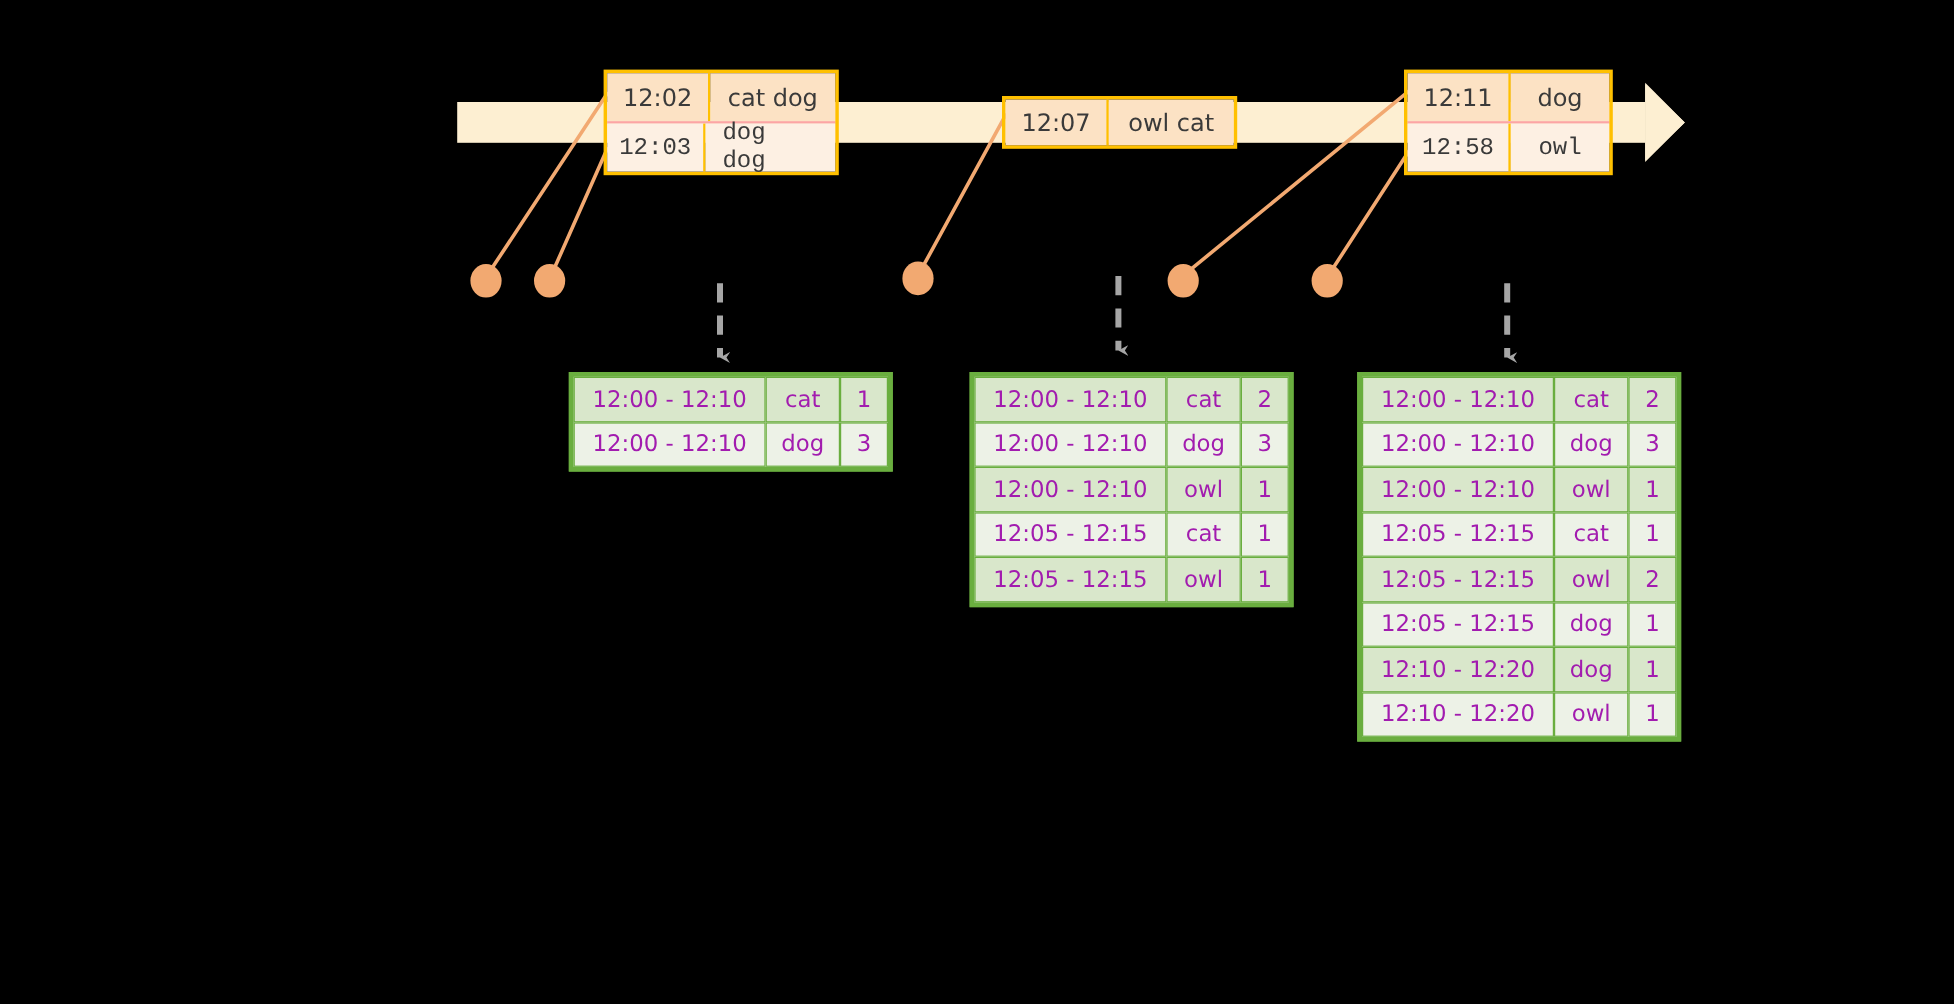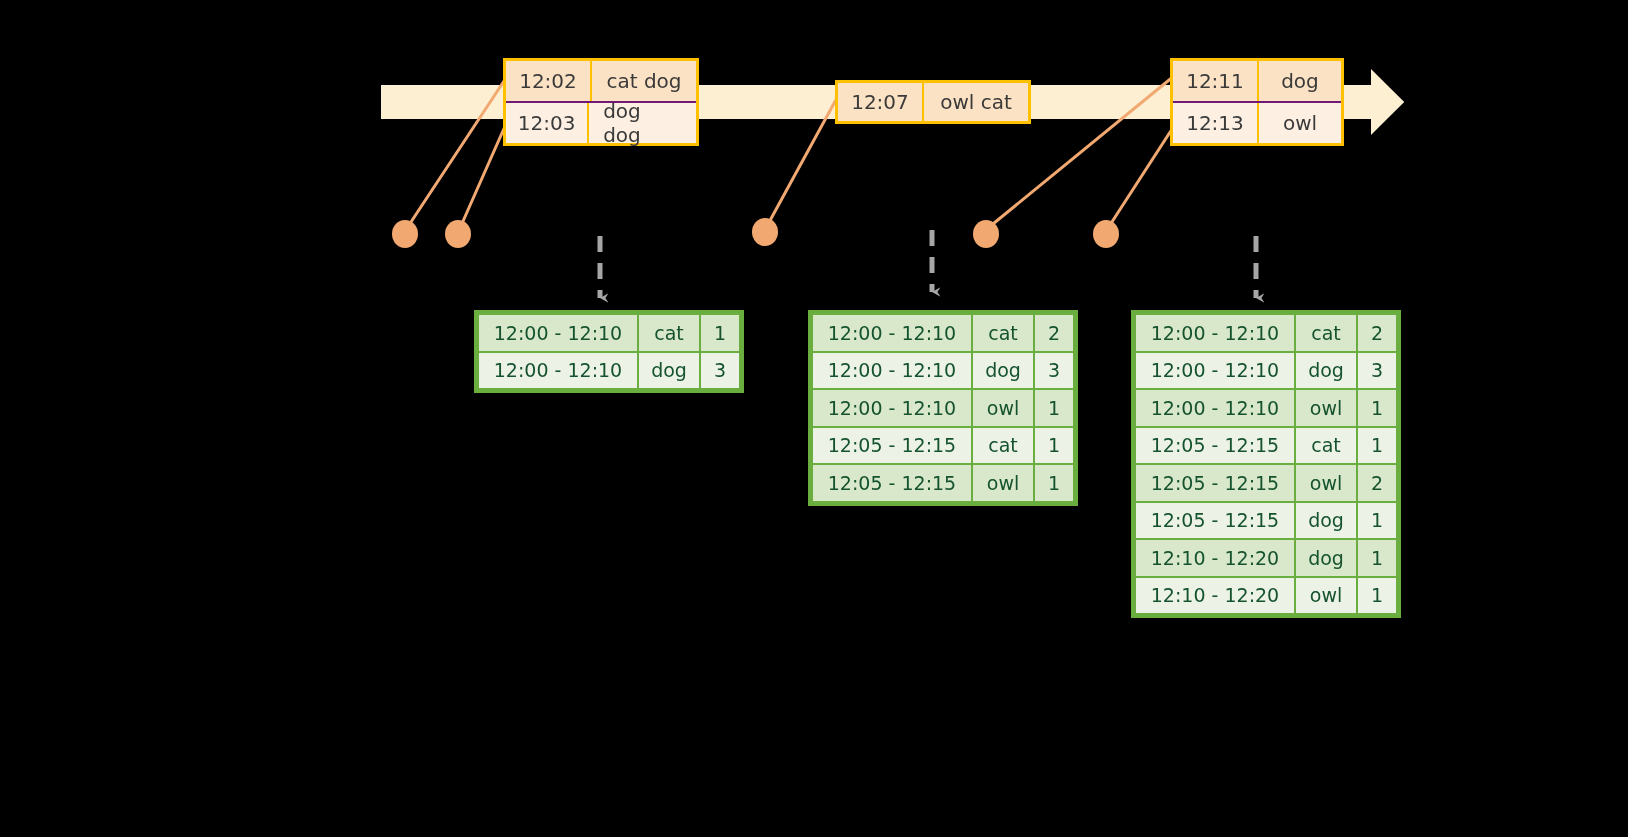--- a/index.html
+++ b/index.html
@@ -39,21 +39,22 @@
     flex-direction: column;
     z-index: 5;
   }
   .event-row {
     display: flex;
     flex-direction: row;
     flex: 1 1 0;
     min-height: 0;
   }
   .event-row + .event-row {
-    border-top: 2px solid #701a75;
+    border-top: 2px solid #fca5a5;
+    font-family: Liberation Mono, monospace;
   }
   .event-time {
     width: 86px;
     display: flex;
     align-items: center;
     justify-content: center;
     font-size: 20px;
     color: #3a3a3a;
     box-sizing: border-box;
     border-right: 2px solid #FFC000;
@@ -84,21 +85,21 @@
   .rt-row {
     display: flex;
     flex-direction: row;
     height: 37.5px;
   }
   .rt-cell {
     display: flex;
     align-items: center;
     justify-content: center;
     font-size: 19px;
-    color: #14532d;
+    color: #a21caf;
     box-sizing: border-box;
     border: 1.5px solid #6AAE3F;
   }
   .rt-window { width: 160px; }
   .rt-key    { width: 62px; text-align: right; }
   .rt-count  { width: 40px; }
   .rt-row.odd  .rt-cell { background: #D9E7CB; }
   .rt-row.even .rt-cell { background: #EDF2E7; }
 </style>
 </head>
@@ -159,21 +160,21 @@
       <div class="event-words">owl cat</div>
     </div>
   </div>
 
   <div class="event-group" style="left:1170px; top:58px; width:174px; height:88px;text-align:center;">
     <div class="event-row shade-a">
       <div class="event-time">12:11</div>
       <div class="event-words">dog</div>
     </div>
     <div class="event-row shade-b">
-      <div class="event-time">12:13</div>
+      <div class="event-time">12:58</div>
       <div class="event-words">owl</div>
     </div>
   </div>
 
   <div class="result-table" id="rt0" style="left:474px; top:310px;">
       <div class="rt-row odd">
         <div class="rt-cell rt-window">12:00 - 12:10</div>
         <div class="rt-cell rt-key">cat</div>
         <div class="rt-cell rt-count">1</div>
       </div>

